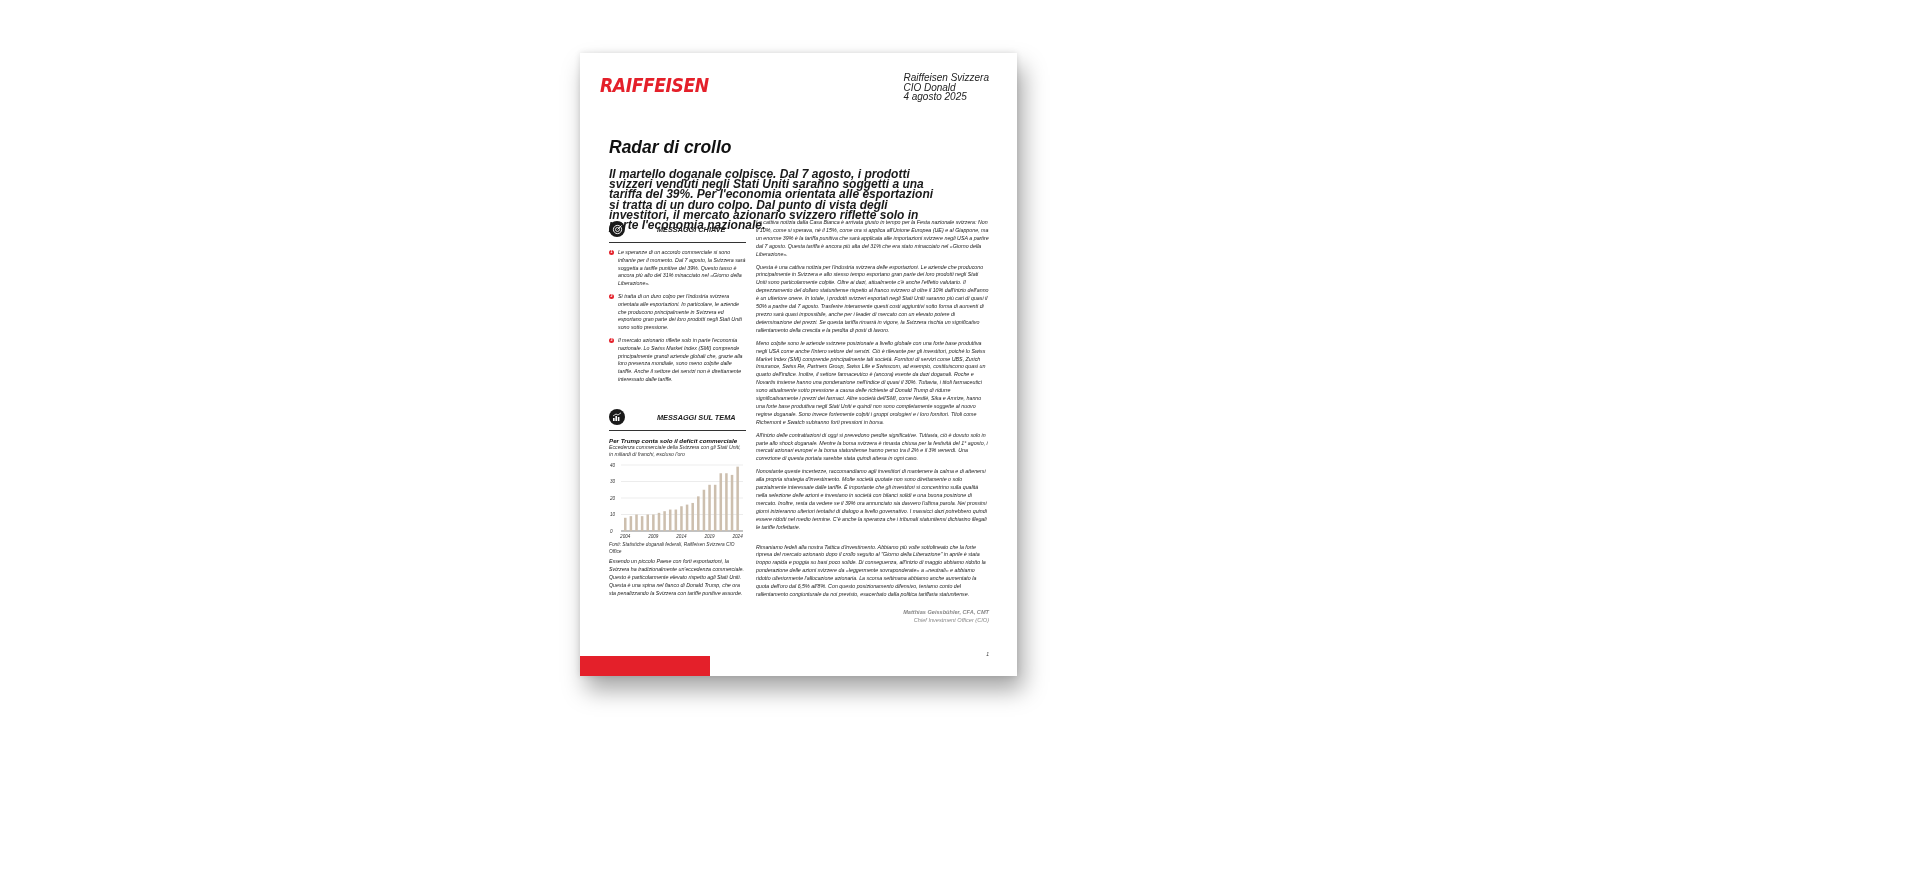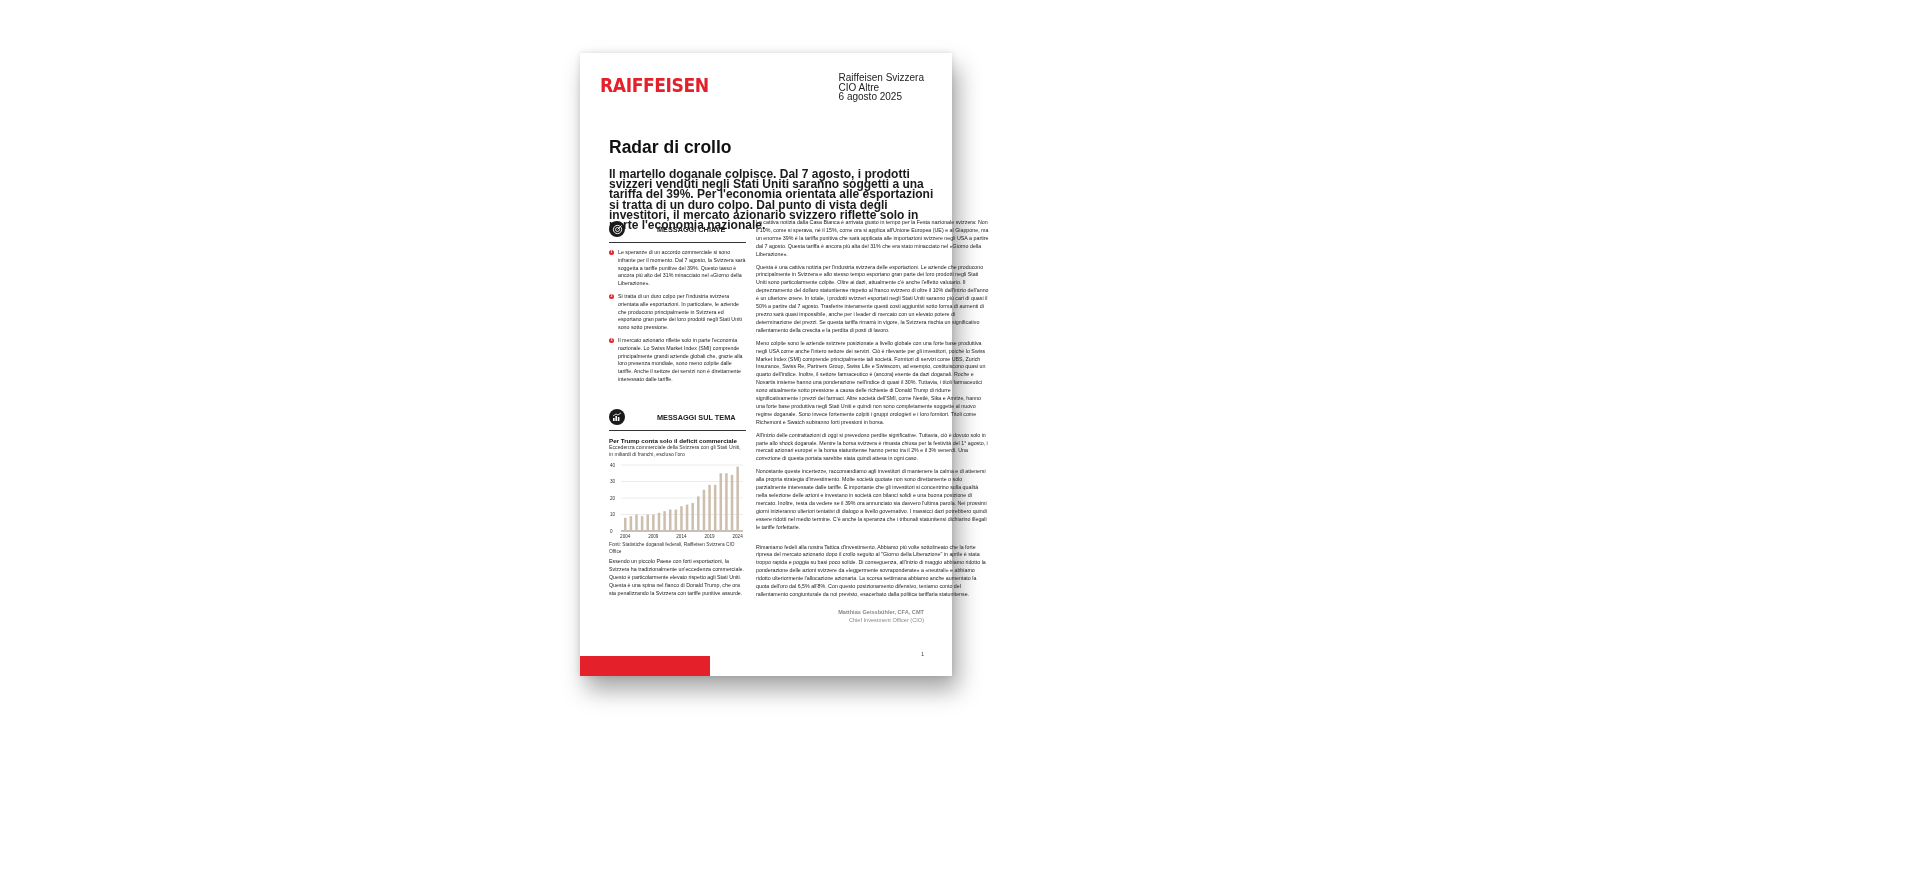--- a/index.html
+++ b/index.html
@@ -1,17 +1,17 @@
 <!DOCTYPE html>
 <html><head>
 <meta charset="utf-8">
 <style>
   html,body{margin:0;padding:0;}
   body{width:1920px;height:879px;background:#ffffff;position:relative;overflow:hidden;font-family:"Liberation Sans",sans-serif;color:#1a1a1a;}
-  .page{position:absolute;left:580px;top:53px;width:372px;height:623px;background:#fff;box-shadow:6px 14px 22px rgba(0,0,0,0.35),0 0 6px rgba(0,0,0,0.12);}
+  .page{position:absolute;left:580px;top:53px;width:437px;height:623px;background:#fff;box-shadow:6px 14px 22px rgba(0,0,0,0.35),0 0 6px rgba(0,0,0,0.12);font-style:italic;}
   .logo{position:absolute;left:20px;top:20px;font-family:"DejaVu Sans",sans-serif;font-weight:bold;font-size:20px;color:#e4202a;letter-spacing:-0.5px;transform:scaleX(0.86);transform-origin:left top;}
   .meta{position:absolute;right:28px;top:20px;text-align:left;font-size:10px;line-height:9.6px;color:#222;}
   .title{position:absolute;left:29px;top:84px;font-size:17.5px;font-weight:bold;color:#111;}
   .lead{position:absolute;left:29px;top:116px;width:330px;font-size:12px;line-height:10.2px;font-weight:bold;color:#1a1a1a;}
   .leftcol{position:absolute;left:29px;top:166px;width:137px;}
   .sec-head{display:flex;align-items:center;height:20px;border-bottom:1.2px solid #333;padding-bottom:3px;}
   .sec-icon{width:16px;height:16px;border-radius:50%;background:#1a1a1a;display:flex;align-items:center;justify-content:center;margin-right:6px;}
   .sec-title{font-size:7.3px;font-weight:bold;color:#222;padding-left:26px;}
   .msgs{margin-top:6px;}
   .msg{display:flex;font-size:5.3px;line-height:7.8px;color:#222;margin-bottom:5px;}
@@ -31,22 +31,22 @@
   .pagenum{position:absolute;right:28px;top:598px;font-size:5px;color:#333;}
   .redbar{position:absolute;left:0;bottom:0;width:130px;height:20px;background:#e4202a;}
 </style>
 </head>
 <body>
 
 <div class="page">
   <div class="logo">RAIFFEISEN</div>
   <div class="meta">
     <div>Raiffeisen Svizzera</div>
-    <div>CIO Altre</div>
-    <div>6 agosto 2025</div>
+    <div>CIO Donald</div>
+    <div>4 agosto 2025</div>
   </div>
 
   <div class="title">Radar di crollo</div>
   <div class="lead">Il martello doganale colpisce. Dal 7 agosto, i prodotti svizzeri venduti negli Stati Uniti saranno soggetti a una tariffa del 39%. Per l'economia orientata alle esportazioni si tratta di un duro colpo. Dal punto di vista degli investitori, il mercato azionario svizzero riflette solo in parte l'economia nazionale.</div>
 
   <div class="leftcol">
     <div class="sec-head">
       <div class="sec-icon">
         <svg width="11" height="11" viewBox="0 0 12 12">
             <circle cx="6" cy="6" r="4.5" fill="none" stroke="#fff" stroke-width="1"></circle>

